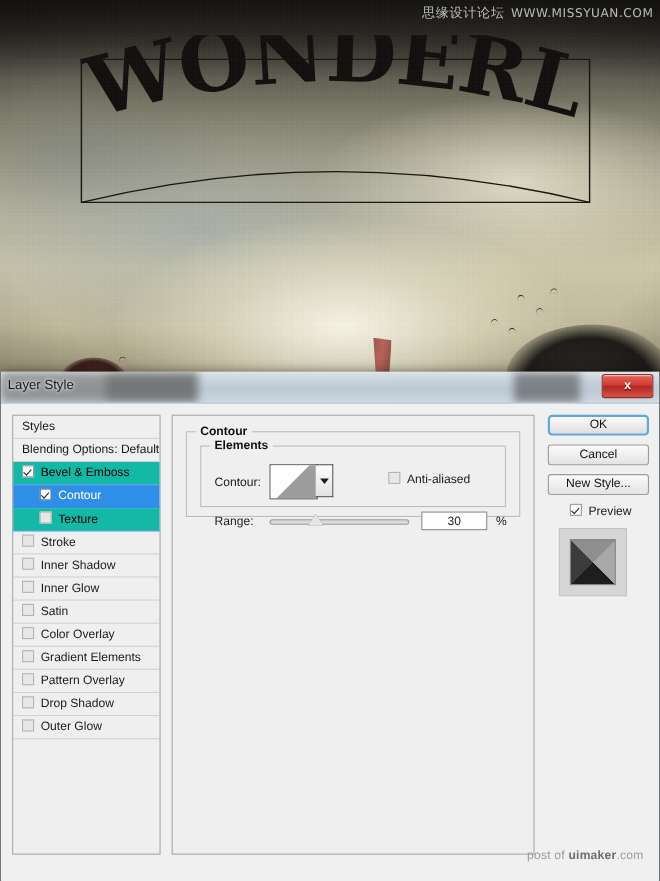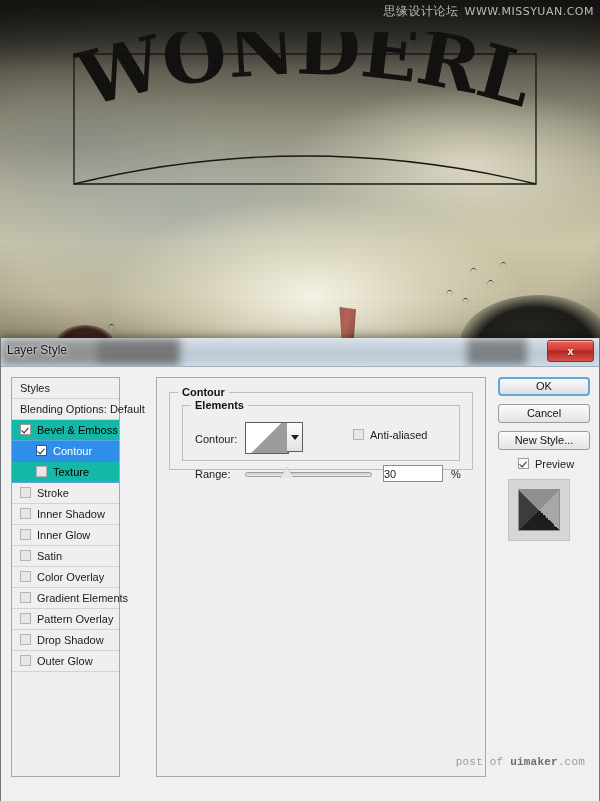--- a/index.html
+++ b/index.html
@@ -40,21 +40,21 @@
   #art{position:absolute;left:70px;top:32px;width:470px;height:180px;}
   #art .bbox{position:absolute;inset:0;}
   #art .word{position:absolute;left:0;top:0;width:470px;height:130px;}
   .wl{font-family:"DejaVu Serif","Liberation Serif",serif;font-weight:700;
       fill:#100f0d;}
 
   
   #wm-top{position:absolute;right:6px;top:3px;font-size:11px;letter-spacing:.5px;
       color:#cfcfcf;font-family:"DejaVu Sans",sans-serif;opacity:.88;white-space:nowrap;}
   #wm-top .cn{font-size:12px;margin-right:6px;}
-  #wm-bottom{position:absolute;right:14px;bottom:32px;font-size:11px;color:#9b9b9b;letter-spacing:.2px;font-family:Liberation Mono, monospace;}
+  #wm-bottom{position:absolute;right:14px;bottom:16px;font-size:11px;color:#9b9b9b;letter-spacing:.2px;}
   #wm-bottom b{color:#6e6e6e;}
 
   
   #dlg{position:absolute;left:0;top:338px;width:600px;height:463px;
        border:1px solid #6f7479;border-top:none;box-sizing:border-box;
        background:#f0f0f0;box-shadow:0 0 10px rgba(0,0,0,.55);}
   #titlebar{position:relative;height:28px;overflow:hidden;
        background:linear-gradient(180deg,rgba(233,240,247,.78),rgba(196,212,228,.82) 55%,rgba(214,226,238,.88));
        border-bottom:1px solid #9fb0c0;}
   #titlebar .tbblur{position:absolute;inset:0;
@@ -67,21 +67,21 @@
   #closebtn{position:absolute;right:5px;top:2px;width:45px;height:20px;z-index:3;
        border:1px solid #8a3232;border-radius:3px;cursor:pointer;
        background:linear-gradient(180deg,#e8655c 0%,#cf3b33 45%,#b32720 52%,#d7534a 100%);
        box-shadow:inset 0 1px 0 rgba(255,255,255,.5);
        color:#fff;font-size:11px;font-weight:bold;text-align:center;line-height:20px;
        text-shadow:0 1px 1px rgba(0,0,0,.45);}
 
   #body{position:relative;height:434px;background:#f0f0f0;padding:8px;box-sizing:border-box;}
 
   
-  #styles{position:absolute;left:10px;top:10px;width:109px;height:400px;
+  #styles{position:absolute;left:10px;top:10px;width:135px;height:400px;
      background:#efefef;border:1px solid #a8a8a8;box-sizing:border-box;}
   .srow{height:21px;line-height:21px;padding-left:8px;border-bottom:1px solid #d2d2d2;
      white-space:nowrap;box-sizing:border-box;font-size:11px;cursor:pointer;}
   .srow.plain{cursor:default;}
   .srow.sel{background:#14b8a6;color:#000;border-bottom:1px solid #5ba4e2;}
   .srow.sel-active{background:#2f8fe8;color:#fff;border-bottom:1px solid #2f8fe8;}
   .srow.sub{padding-left:24px;}
   .cb{display:inline-block;width:11px;height:11px;border:1px solid #9a9a9a;background:#fdfdfd;
      margin-right:6px;vertical-align:-1px;position:relative;box-sizing:border-box;}
   .cb.on:after{content:"";position:absolute;left:2px;top:1px;width:3px;height:6px;
@@ -110,21 +110,21 @@
   #aa-wrap{position:absolute;left:142px;top:23px;cursor:pointer;white-space:nowrap;padding-left:28px;}
   #lbl-range{left:12px;top:62px;}
   #slider{position:absolute;left:62px;top:66px;width:127px;height:5px;
      border:1px solid #9d9d9d;border-radius:3px;box-sizing:border-box;cursor:pointer;
      background:linear-gradient(180deg,#c9c9c9,#ededed);}
   #slider-knob{position:absolute;left:28px;top:-6px;width:0;height:0;cursor:pointer;
      border-left:7px solid transparent;border-right:7px solid transparent;border-bottom:11px solid #e6e6e6;
      filter:drop-shadow(0 0 0.6px #757575);}
   #range-input{position:absolute;left:200px;top:59px;width:60px;height:17px;
      border:1px solid #8c8c8c;background:#fff;box-sizing:border-box;
-     line-height:16px;font-size:11px;cursor:text;}
+     text-align:center;line-height:16px;font-size:11px;cursor:text;}
   #range-pct{left:268px;top:62px;}
 
   
   #side{position:absolute;left:497px;top:10px;width:92px;}
   .btn{width:92px;height:19px;box-sizing:border-box;border:1px solid #9c9c9c;border-radius:3px;
      background:linear-gradient(180deg,#fbfbfb,#e3e3e3);font-size:11px;text-align:center;
      line-height:17px;margin-bottom:8px;cursor:pointer;color:#111;}
   .btn.primary{border:2px solid #5fa8d8;border-radius:4px;line-height:15px;
      background:linear-gradient(180deg,#fbfbfb,#dedede);}
   #preview-wrap{margin-top:3px;margin-left:20px;font-size:11px;cursor:pointer;white-space:nowrap;}

